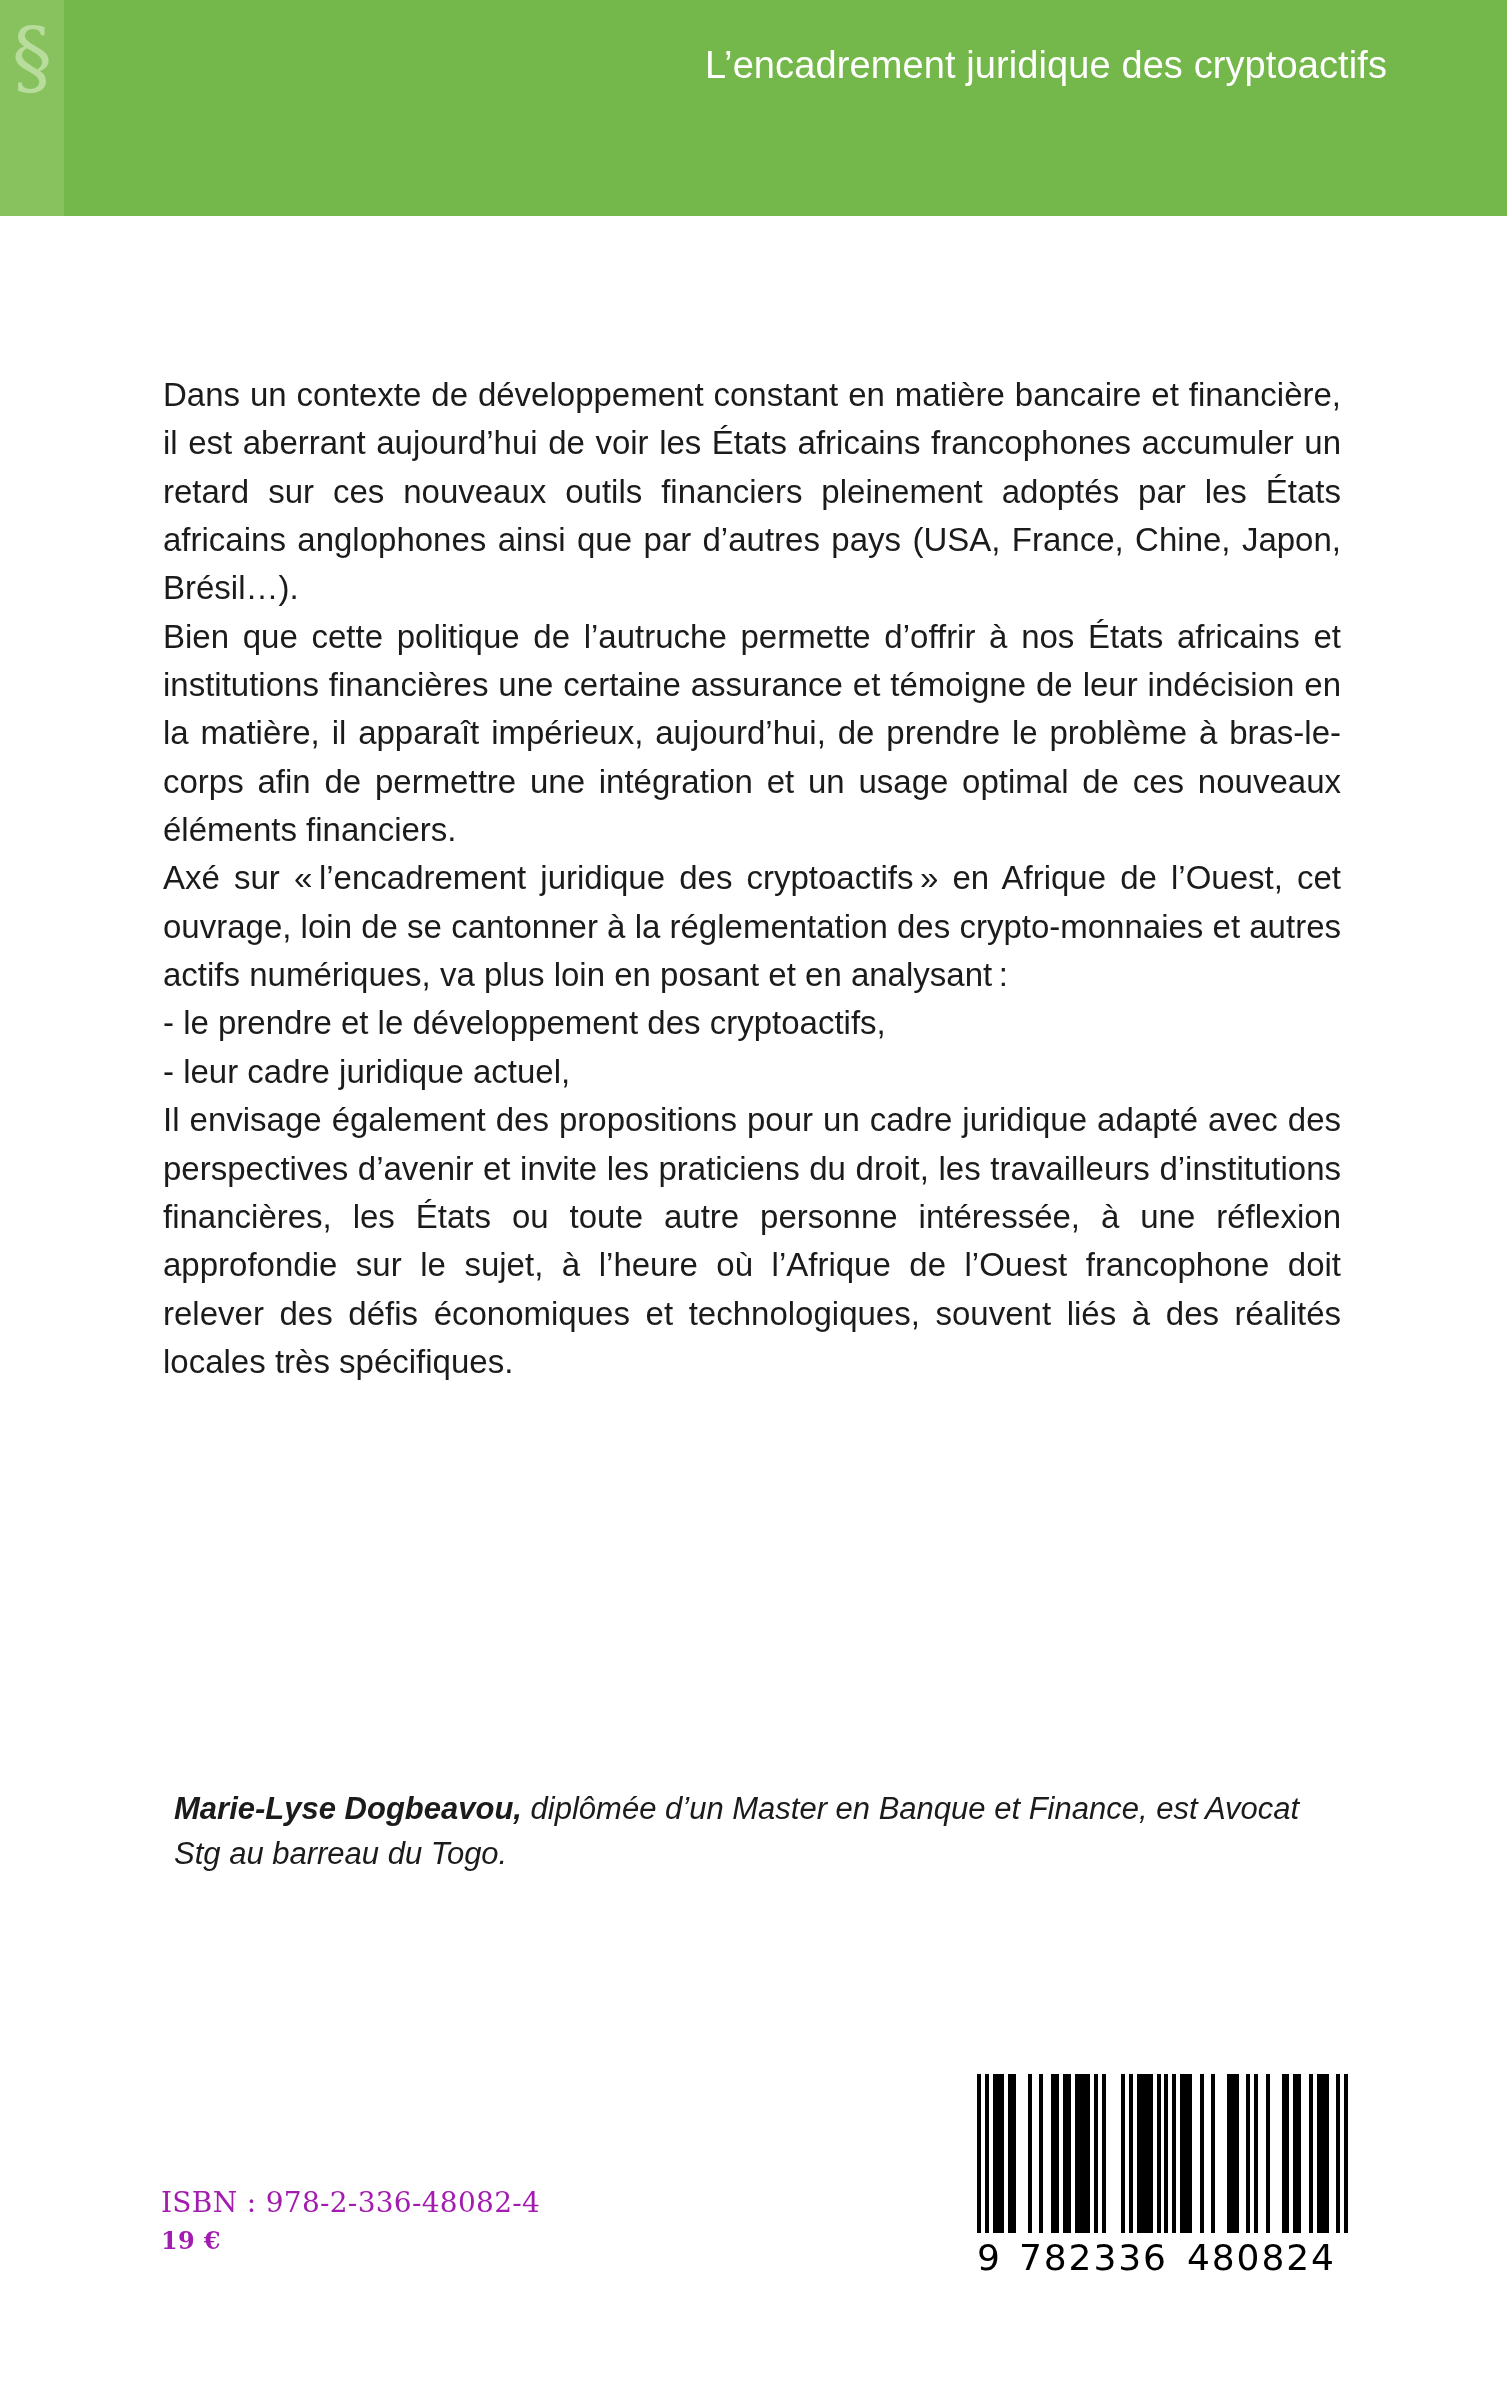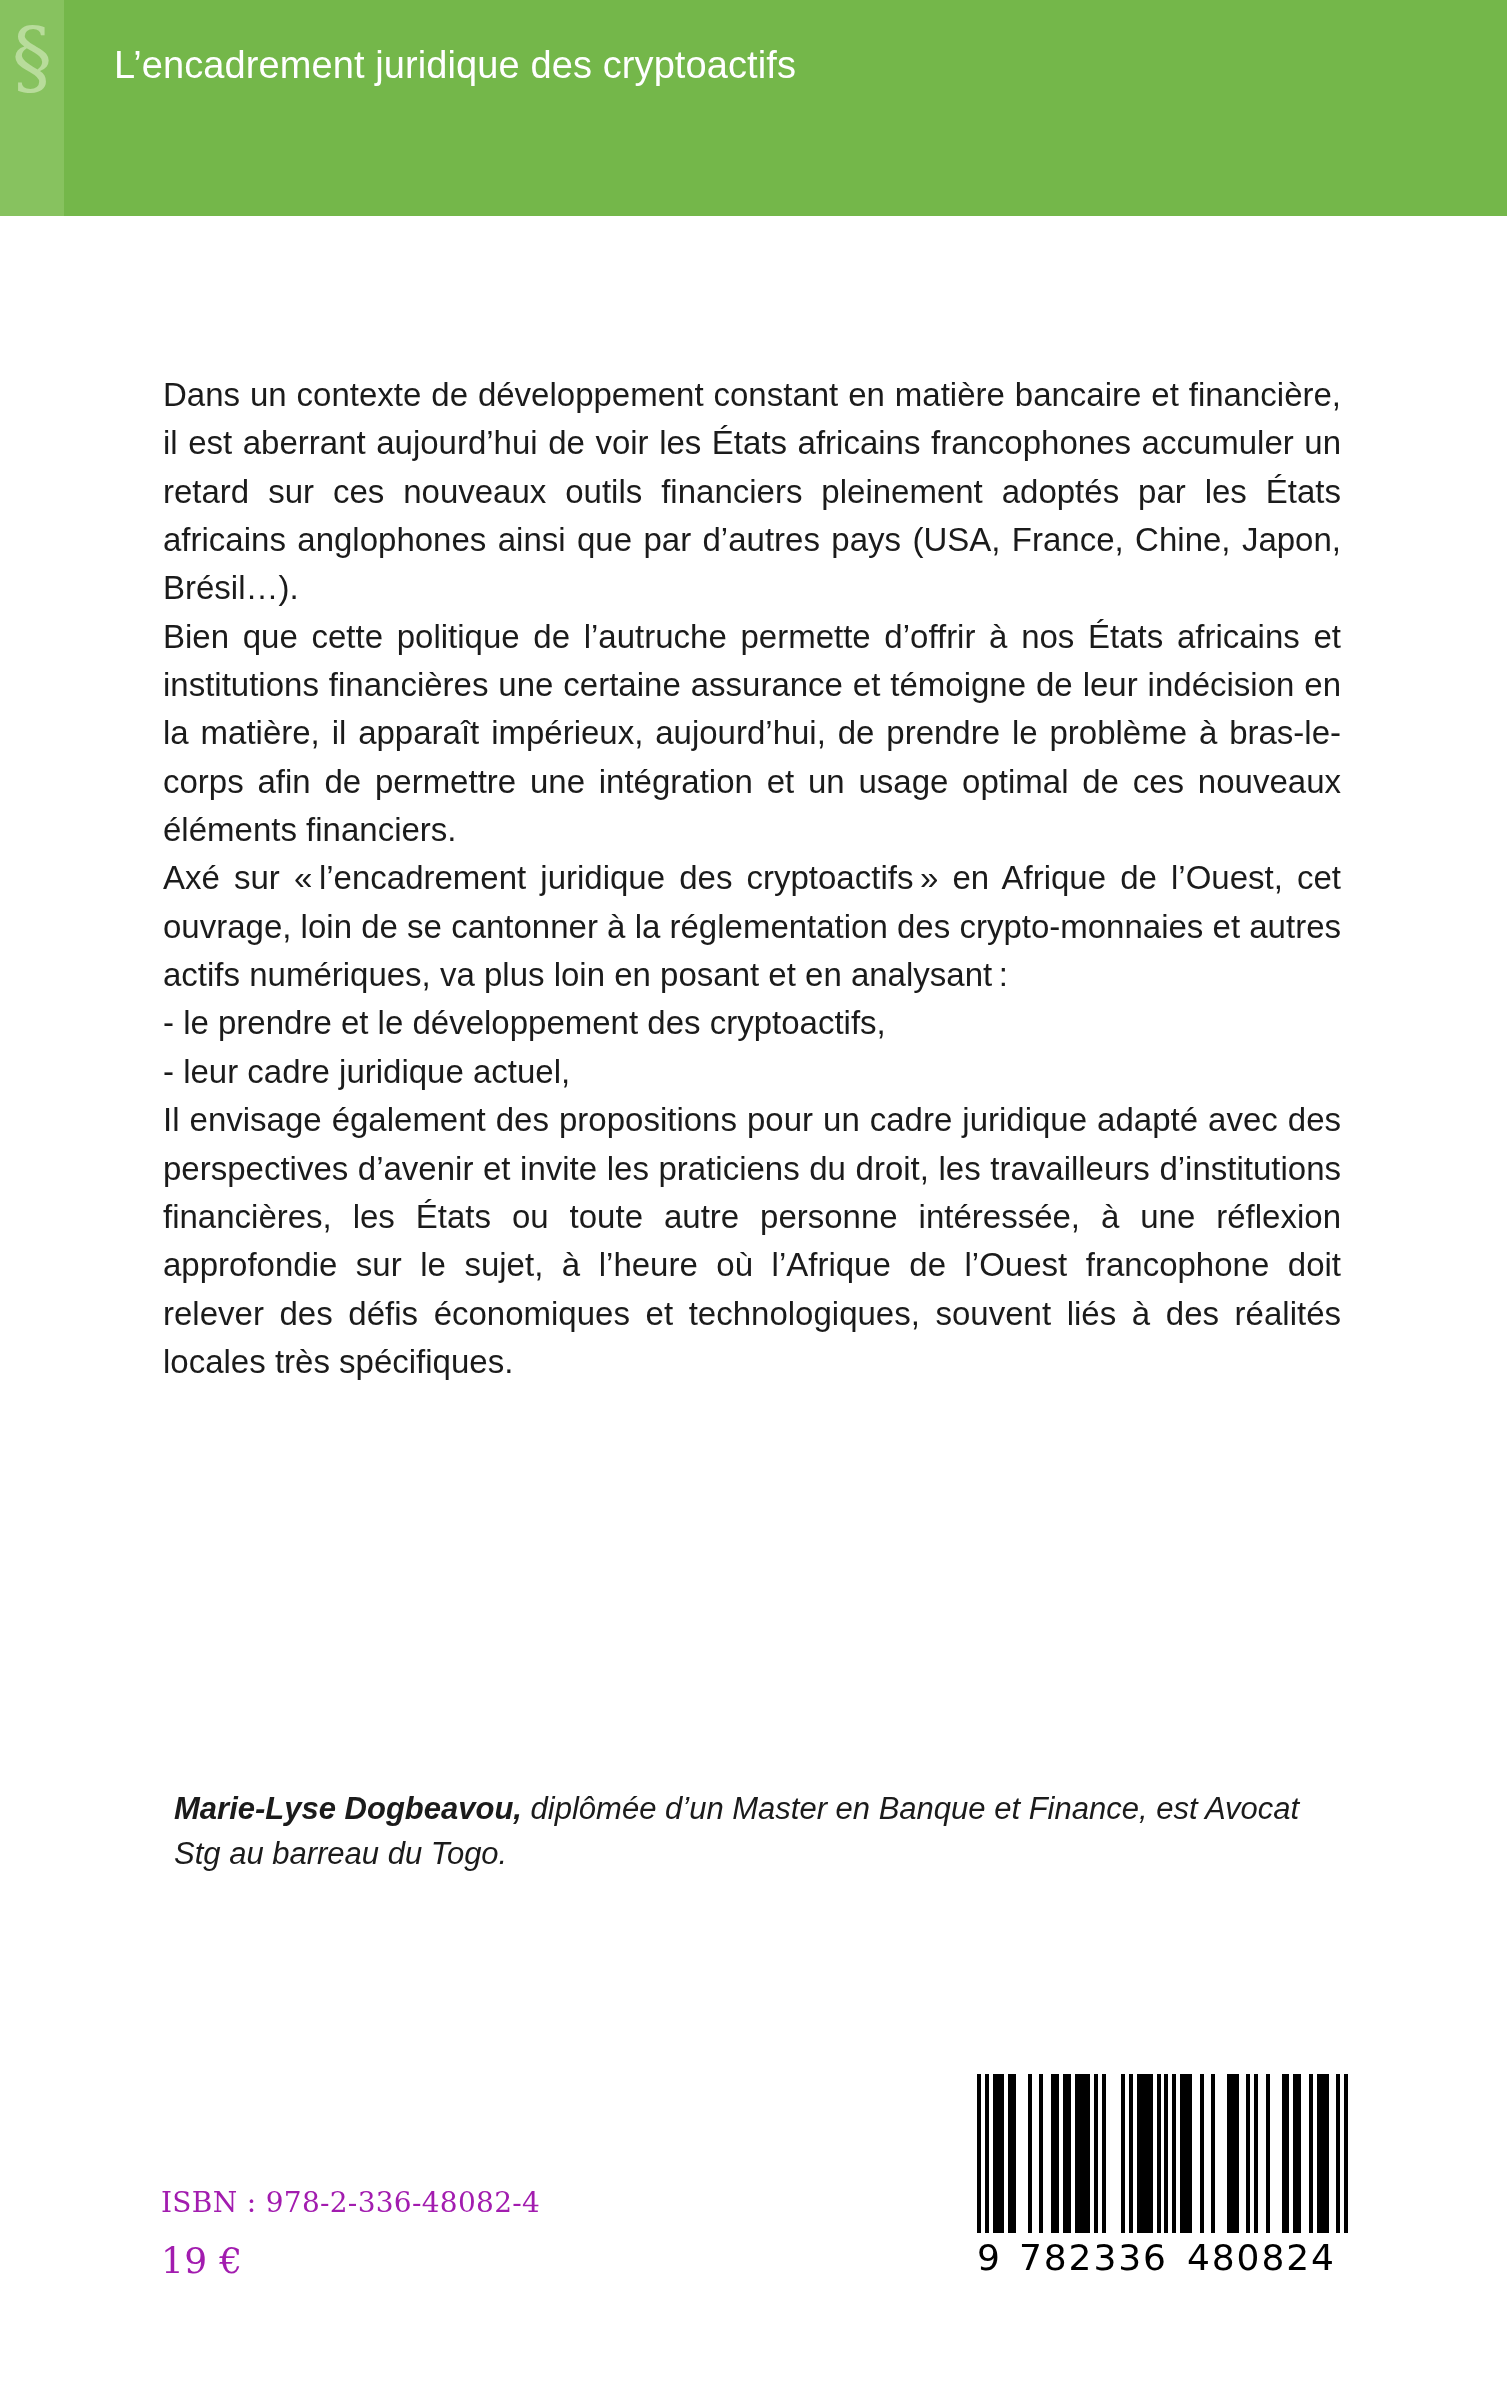--- a/index.html
+++ b/index.html
@@ -44,20 +44,21 @@
     line-height: 1;
     color: #b8dc9b;
     font-weight: 400;
     user-select: none;
   }
   .header-title {
     position: absolute;
     left: 114px;
     top: 40px;
     width: 1273px;
+    text-align: right;
     color: #ffffff;
     font-size: 38px;
     line-height: 1.35;
     font-weight: 400;
     letter-spacing: 0.1px;
   }
   .header-title .line {
     display: block;
     white-space: nowrap;
   }
@@ -106,23 +107,24 @@
     top: 2186px;
     font-family: "DejaVu Serif", serif;
     color: #a21caf;
   }
   .isbn-line {
     font-size: 28px;
     letter-spacing: 0.3px;
     white-space: nowrap;
   }
   .price-line {
-    font-size: 36px;
-    margin-top: 21px;
+    font-size: 24px;
+    margin-top: 7px;
     letter-spacing: 0.3px;
+    font-weight: bold;
   }
 
   
   .barcode {
     position: absolute;
     left: 977px;
     top: 2074px;
     width: 371px;
     height: 218px;
   }

